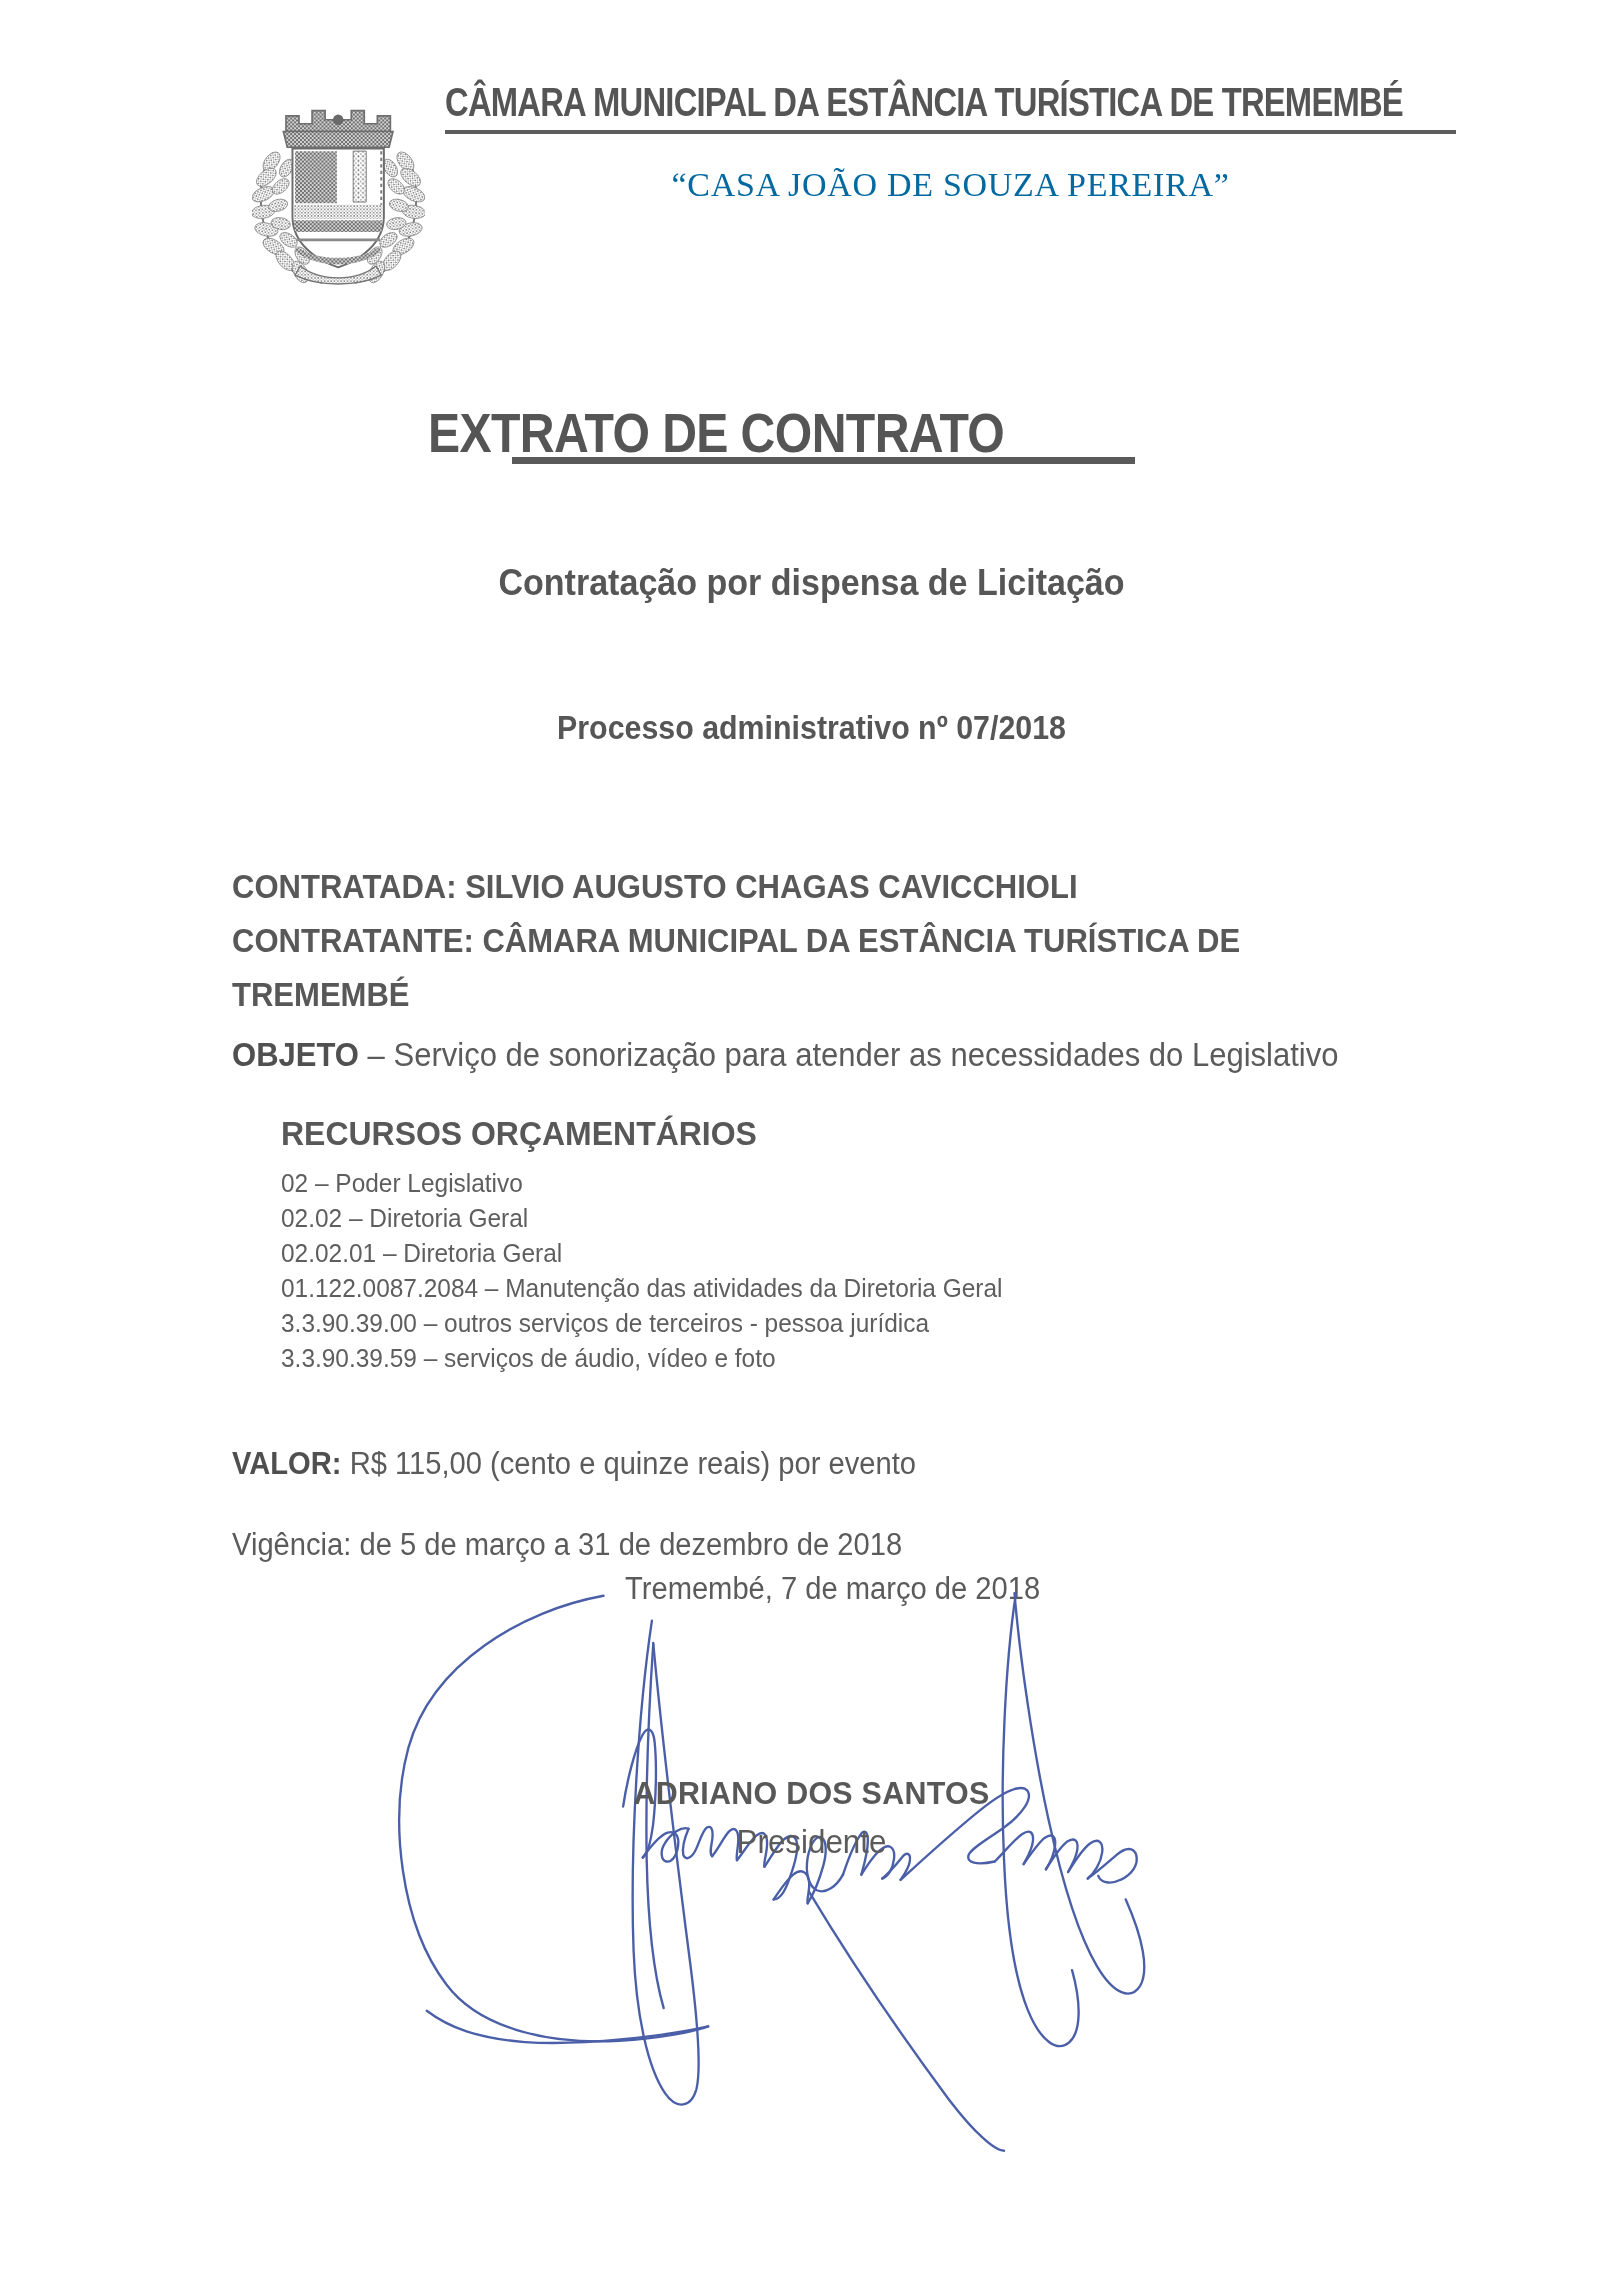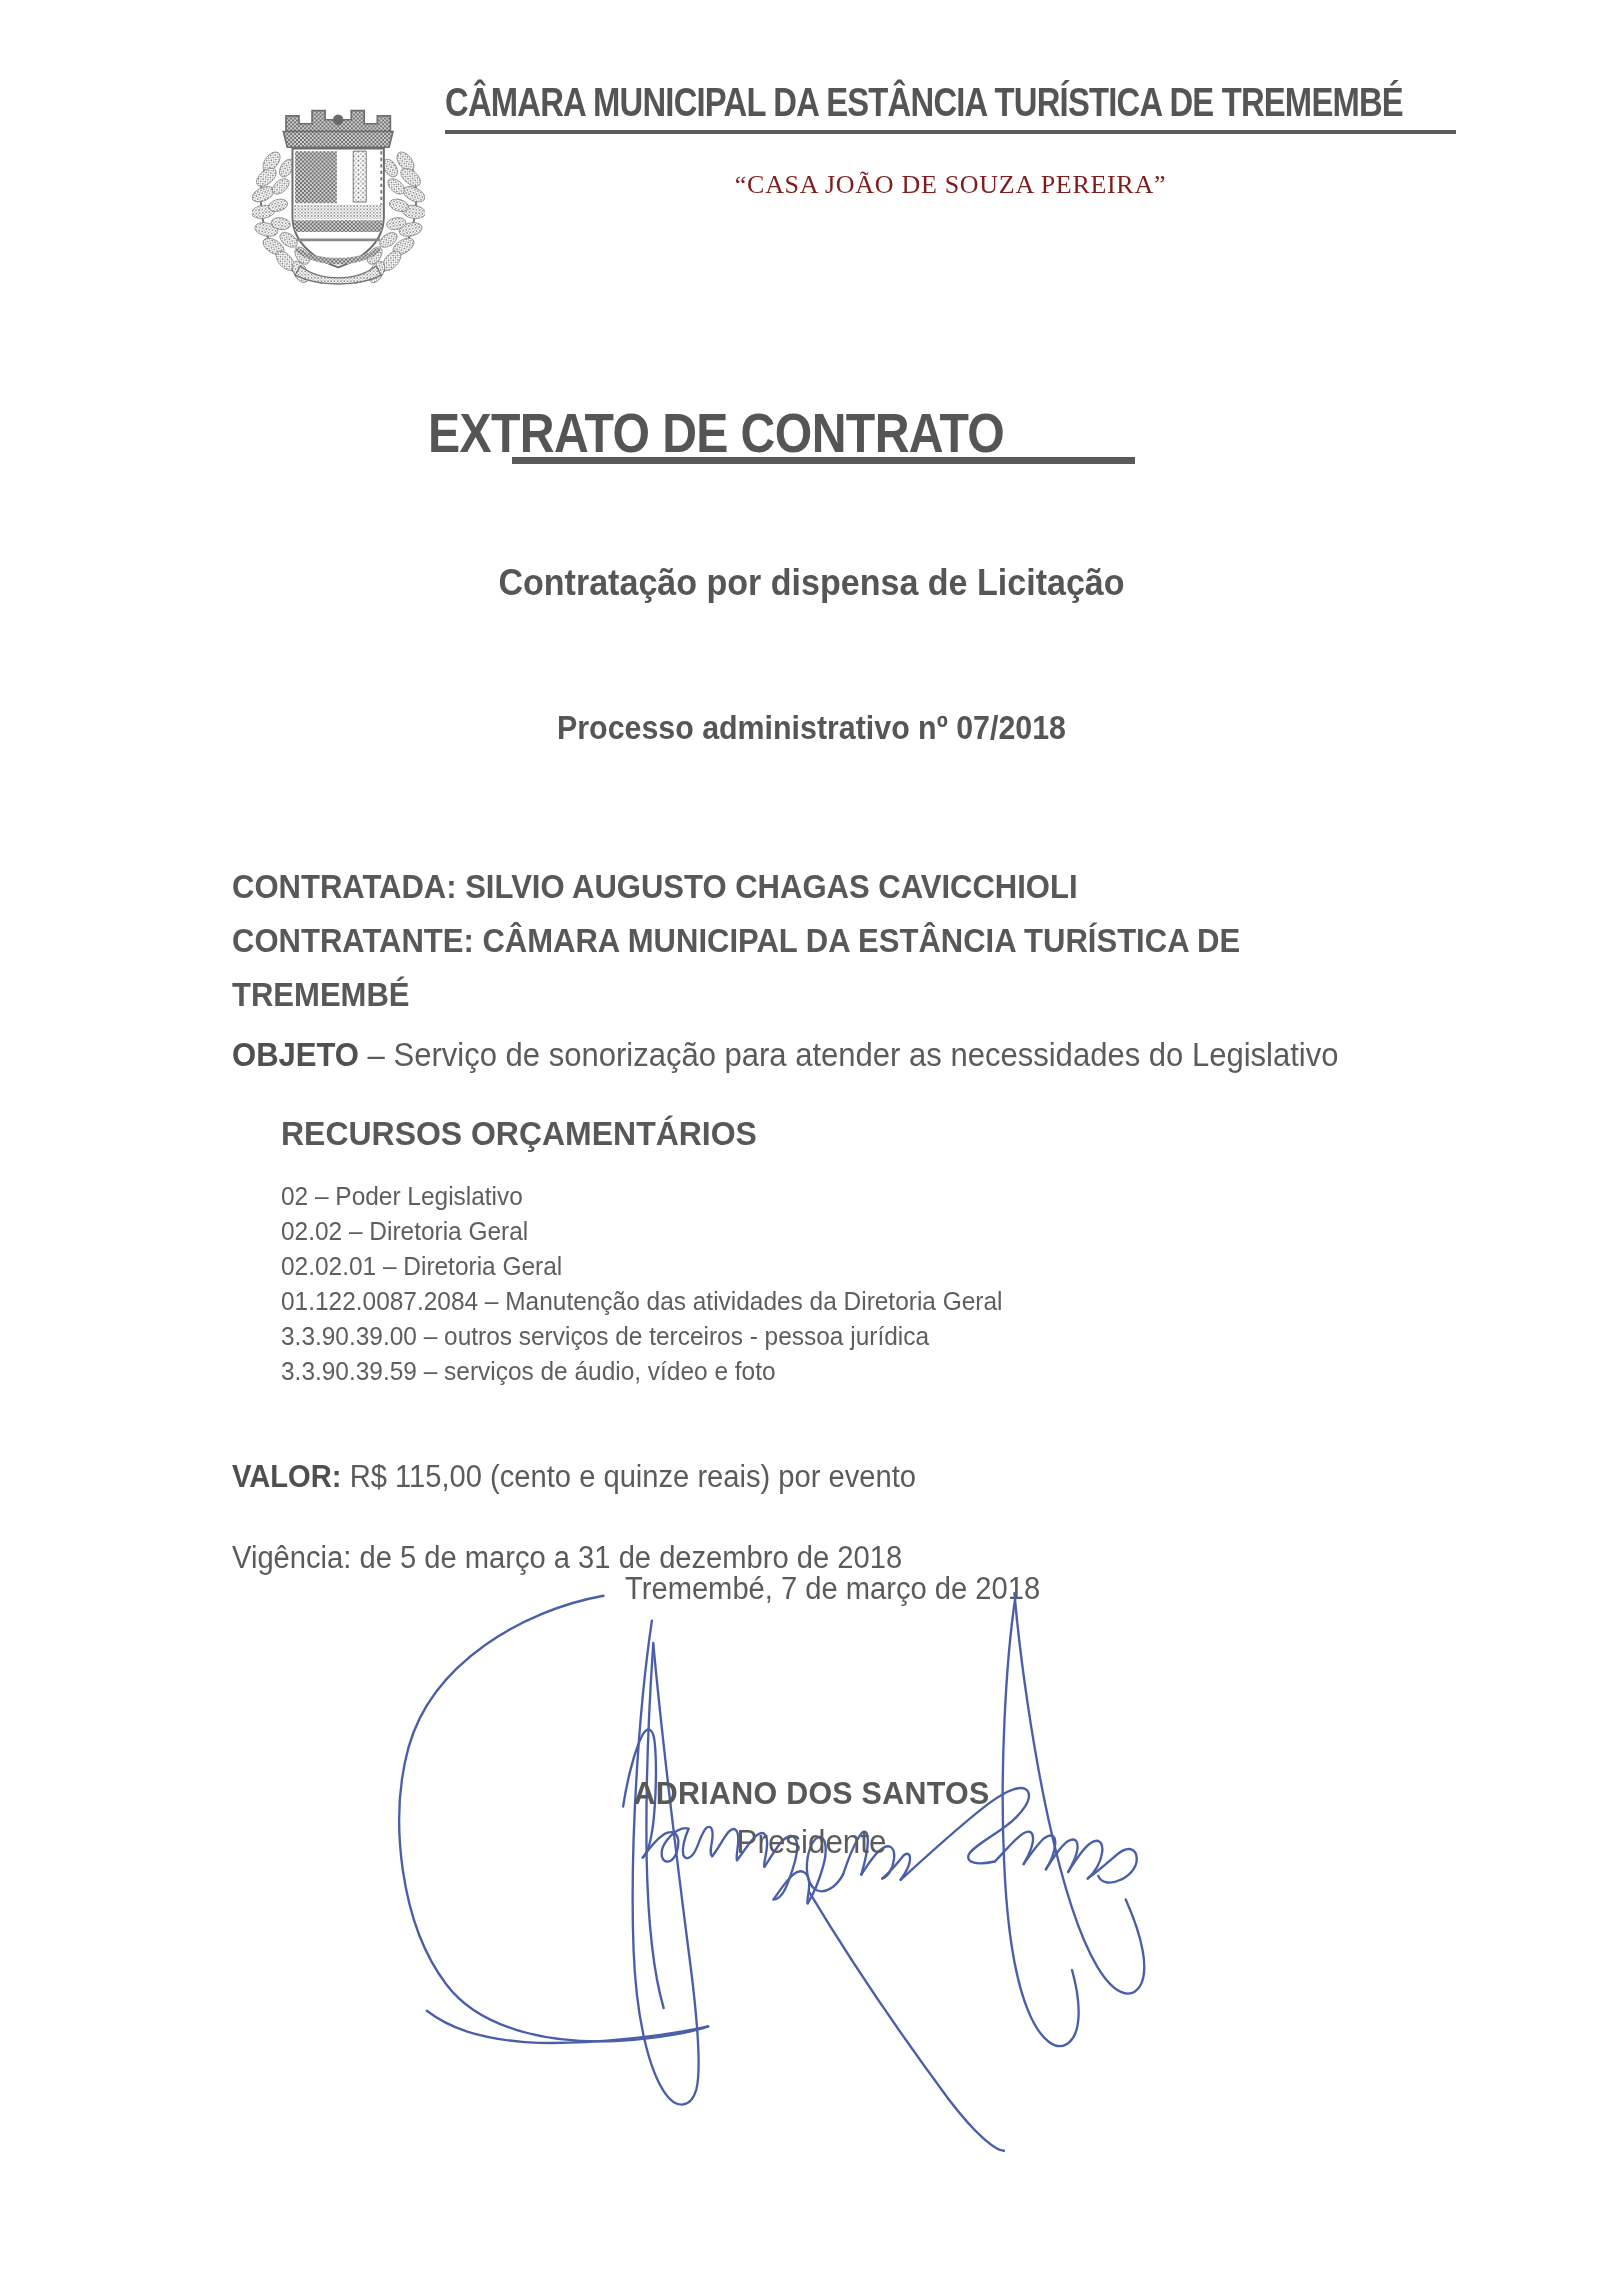--- a/index.html
+++ b/index.html
@@ -57,24 +57,24 @@
   }
   .org-rule {
     margin-top: 3.9px;
     width: 1011px;
     height: 4.6px;
     background: #5c5c5c;
   }
   .org-sub {
     margin-top: 29px;
     font-family: "Liberation Serif", serif;
-    font-size: 26px;
+    font-size: 34px;
     line-height: 43px;
     letter-spacing: 0.7px;
-    color: #7f1d1d;
+    color: #0369a1;
     text-align: center;
     width: 1011px;
   }
 
   
   .doc-title-wrap {
     position: absolute;
     left: 0;
     top: 401px;
     width: 1432px;
@@ -164,21 +164,21 @@
     font-family: "Liberation Sans Narrow", "Liberation Sans", sans-serif;
     font-weight: 700;
     font-size: 34px;
     line-height: 41px;
     color: #585858;
     transform: scaleX(0.94);
     transform-origin: left center;
   }
 
   .recursos-list {
-    margin-top: 25px;
+    margin-top: 12px;
     margin-left: 49px;
     list-style: none;
     padding: 0;
   }
   .recursos-list li {
     font-family: "Liberation Sans Narrow", "Liberation Sans", sans-serif;
     font-size: 26px;
     line-height: 35px;
     color: #5e5e5e;
     transform: scaleX(0.94);

